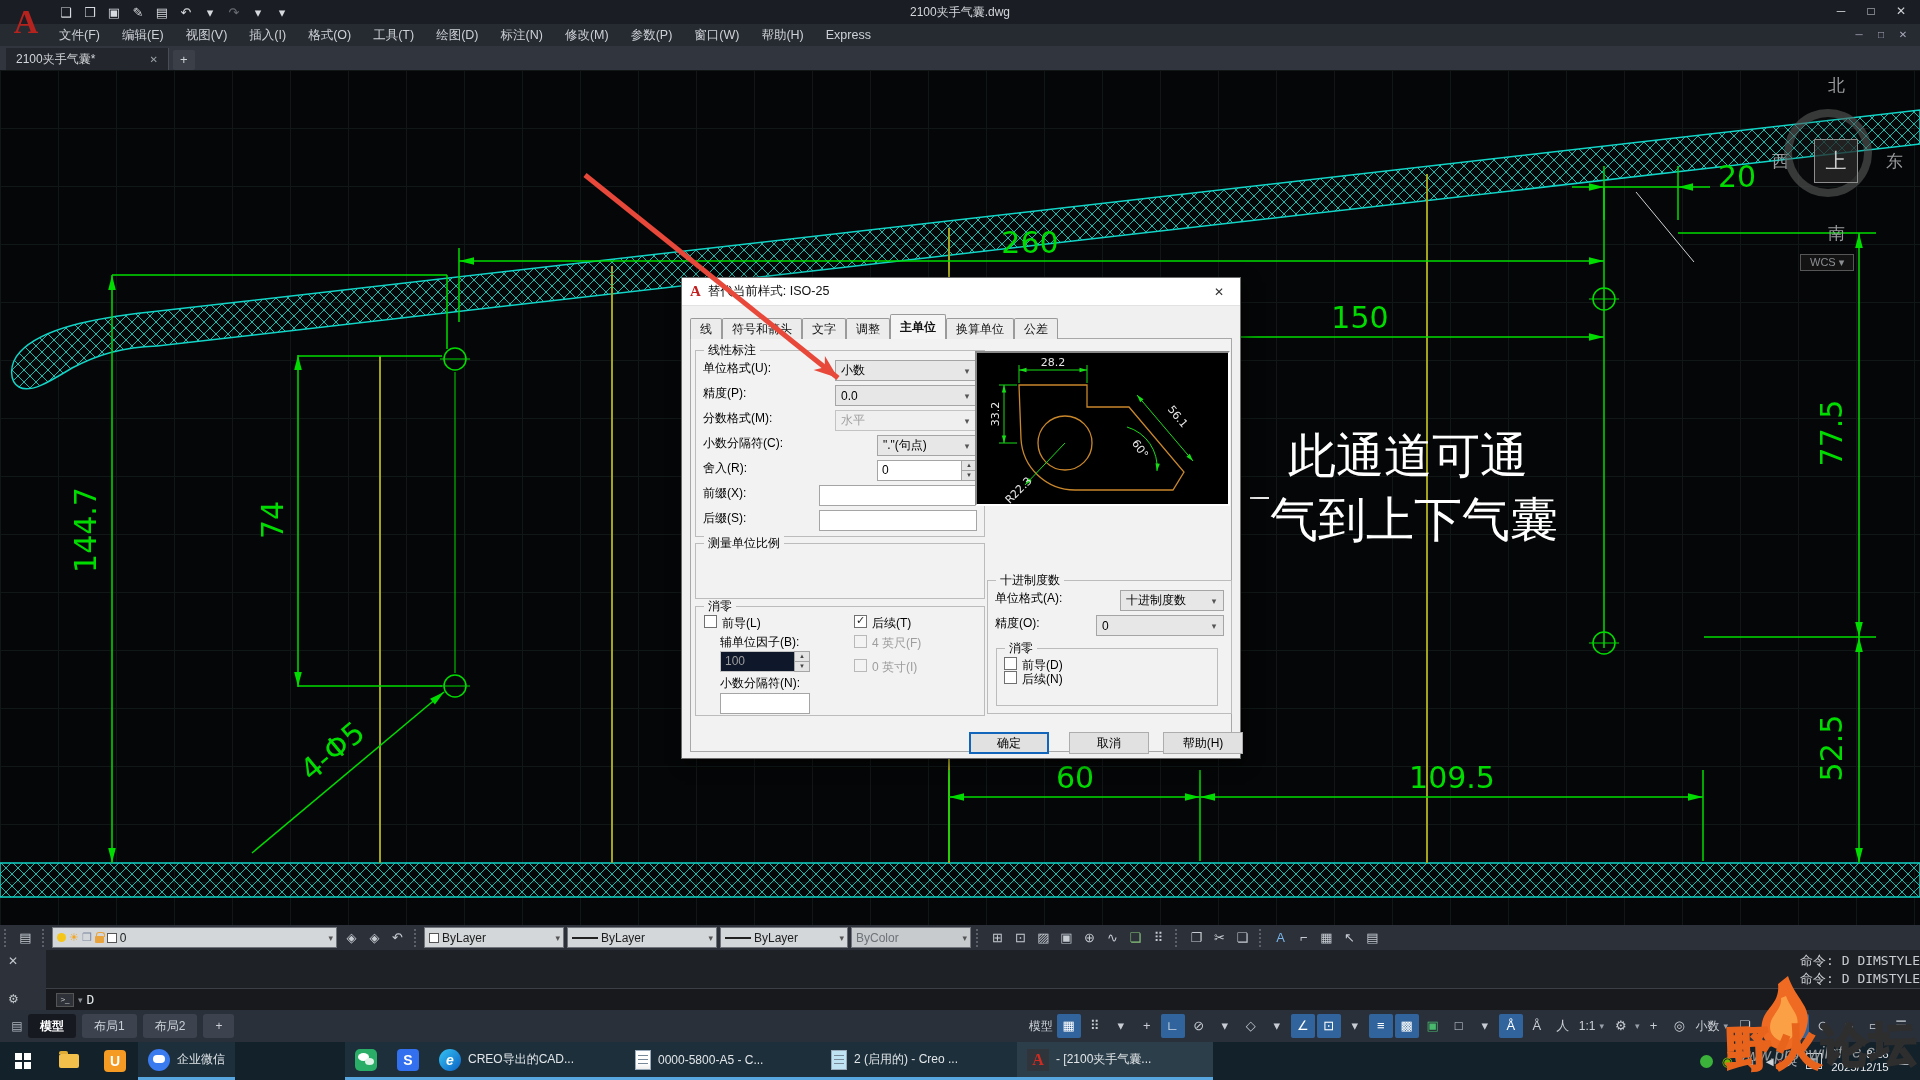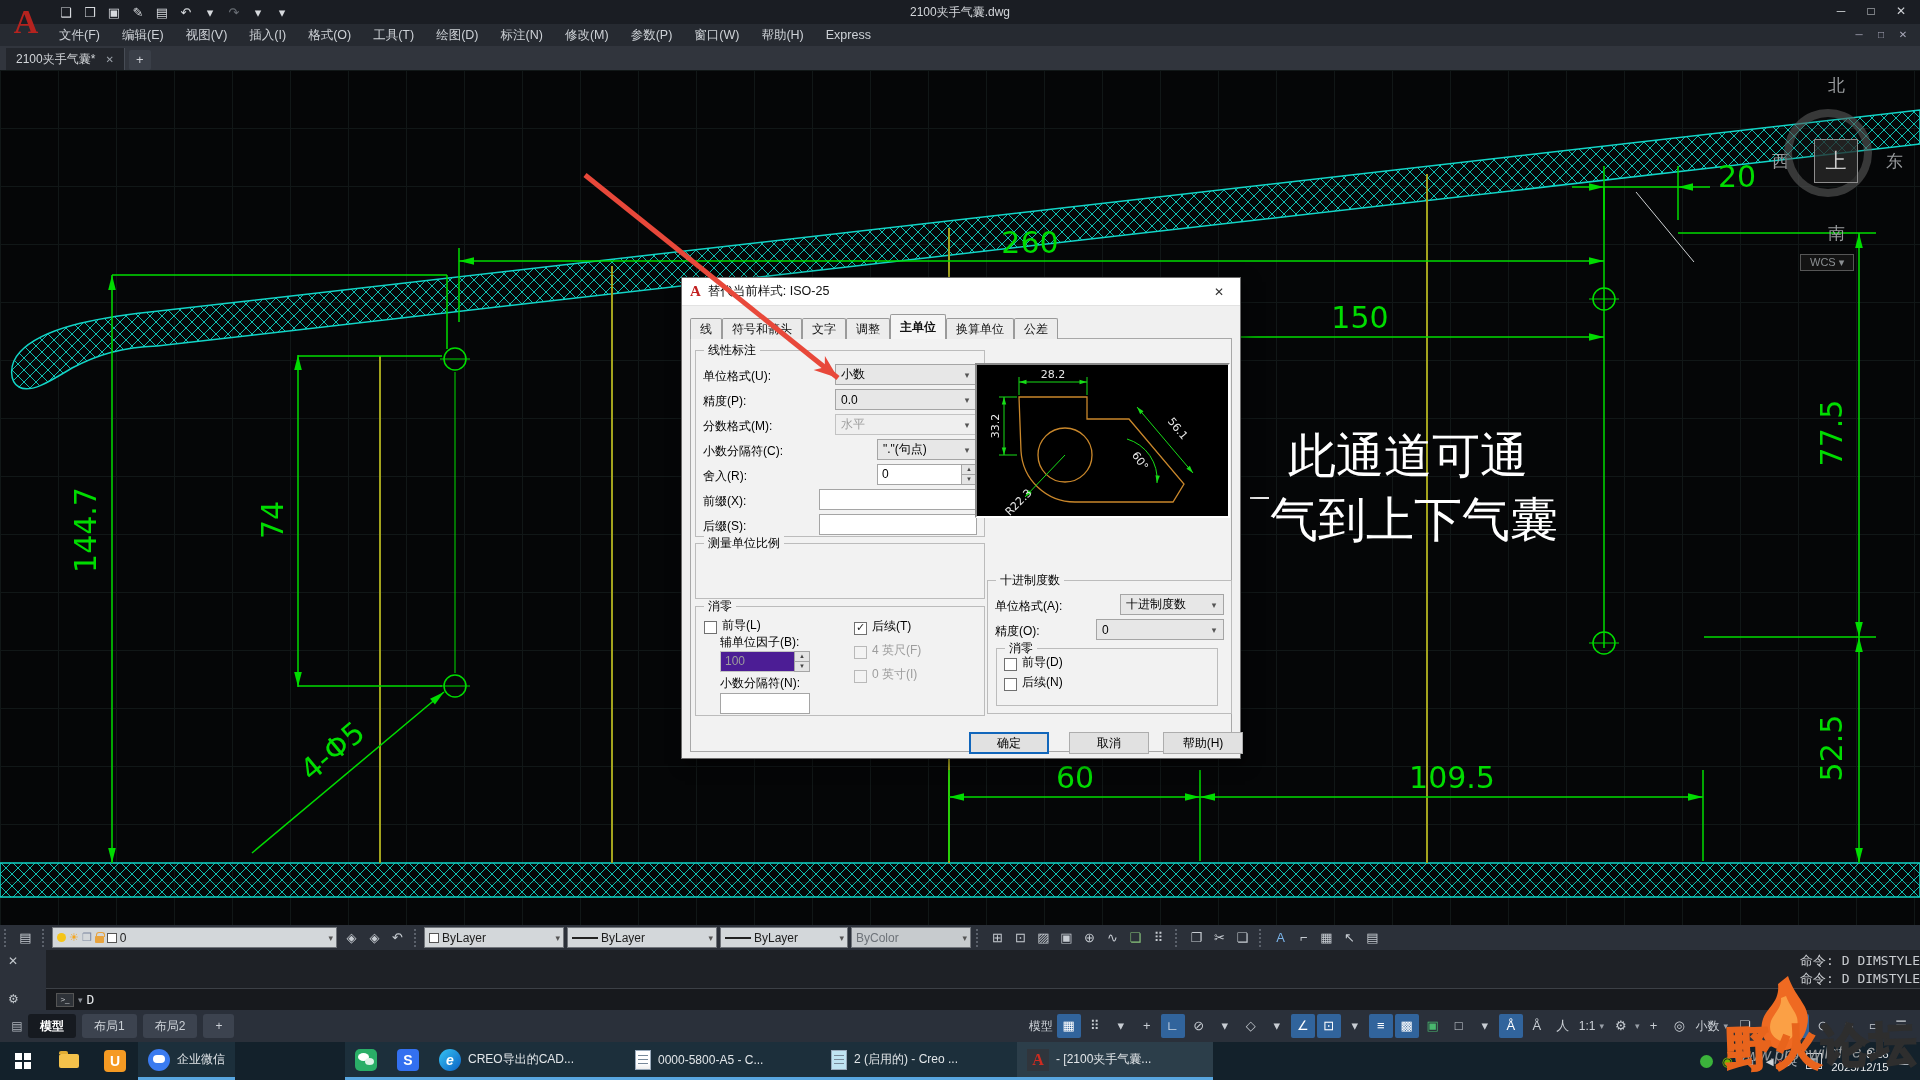--- a/index.html
+++ b/index.html
@@ -13,21 +13,21 @@
 .qat .qi{width:20px;text-align:center;color:#d6d9dd;font-size:13px;cursor:default;}
 .qat .qi.disabled{color:#6a6f76;}
 #titlebar .wtitle{position:absolute;left:50%;transform:translateX(-50%);color:#d4d7db;}
 .wctrls{position:absolute;right:4px;top:0;display:flex;}
 .wctrls span{width:30px;height:22px;text-align:center;line-height:22px;color:#cfd2d6;font-size:12px;}
 #menubar{position:absolute;left:0;top:24px;width:1920px;height:22px;background:#262a31;display:flex;align-items:center;padding-left:48px;z-index:5;}
 #menubar .mi{padding:0 11px;color:#ced2d7;font-size:12.5px;line-height:22px;}
 .wctrls2{position:absolute;right:6px;top:27px;display:flex;z-index:7;}
 .wctrls2 span{width:22px;height:16px;text-align:center;line-height:16px;color:#aab;font-size:10px;}
 #filetabs{position:absolute;left:0;top:46px;width:1920px;height:24px;background:#31353d;display:flex;align-items:flex-end;z-index:5;}
-.ftab{height:22px;background:#23262c;border-right:1px solid #474c55;color:#d2d5d9;font-size:12px;display:flex;align-items:center;padding:0 10px;margin-left:6px;}
+.ftab{height:22px;background:#23262c;border-right:1px solid #474c55;color:#d2d5d9;font-size:12px;display:flex;align-items:center;padding:0 10px;margin-left:6px;gap:44px;}
 .ftab .fx{margin-left:10px;color:#9aa0a8;font-size:10px;}
 .fplus{width:22px;height:20px;margin-left:4px;background:#3a3f48;color:#cdd1d6;text-align:center;line-height:20px;font-size:13px;border-radius:2px;}
 
 
 #canvas{position:absolute;left:0;top:70px;width:1920px;height:855px;background-color:#050607;
 background-image:linear-gradient(#111717 1px,transparent 1px),linear-gradient(90deg,#111717 1px,transparent 1px);
 background-size:58px 58px;overflow:hidden;z-index:1;}
 #cadsvg{position:absolute;left:0;top:0;}
 
 
@@ -45,39 +45,39 @@
 .dlg-tb{height:28px;background:#fff;display:flex;align-items:center;padding:0 8px;border-bottom:1px solid #e2e2e2;}
 .dlg-logo{color:#c21f1f;font-weight:bold;font-size:15px;margin-right:7px;font-family:"Liberation Serif",serif;}
 .dlg-title{flex:1;font-size:12.5px;color:#111;}
 .dlg-x{width:26px;text-align:center;color:#333;font-size:12px;}
 .tabs{position:absolute;left:8px;top:36px;display:flex;align-items:flex-end;height:25px;z-index:3;}
 .tab{border:1px solid #9a9a9a;border-bottom:none;background:#ececec;padding:0 9px;height:21px;line-height:20px;border-radius:2px 2px 0 0;color:#111;}
 .tab.active{background:#f5f5f5;height:25px;line-height:24px;font-weight:bold;}
 .page{position:absolute;left:8px;right:8px;top:60px;bottom:6px;border:1px solid #a8a8a8;background:#f2f2f2;}
 .grp{position:absolute;border:1px solid #bcbcbc;}
 .grp .gt{position:absolute;top:-8px;left:8px;background:#f2f2f2;padding:0 4px;line-height:14px;}
-.drow{display:flex;align-items:flex-end;height:25px;padding:0 7px;}
+.drow{display:flex;align-items:flex-start;height:25px;padding:0 7px;}
 .drow .lbl{flex:1;}
 .combo{height:21px;background:#e7e7e7;border:1px solid #a5a5a5;display:flex;align-items:center;padding:0 3px 0 5px;}
 .combo .cv{flex:1;white-space:nowrap;overflow:hidden;}
 .combo .chev,.spin .chev{color:#555;font-size:9px;width:12px;text-align:center;}
 .combo.dis{color:#9d9d9d;background:#efefef;border-color:#c3c3c3;}
 .w142{width:142px;}.w100{width:100px;}.w158{width:158px;}.w90{width:90px;}
 .tin{height:21px;background:#fff;border:1px solid #a5a5a5;padding:0 4px;line-height:19px;}
-.tin.dis{background:#4c1d95;color:#9d9d9d;border-color:#c3c3c3;}
+.tin.dis{background:#0f172a;color:#9d9d9d;border-color:#c3c3c3;}
 .spin{display:flex;height:21px;}
 .spin .tin{flex:1;border-right:none;}
 .spinb{width:16px;display:flex;flex-direction:column;border:1px solid #a5a5a5;}
 .spinb span{flex:1;font-size:6px;line-height:8px;text-align:center;background:#e4e4e4;color:#444;}
 .spinb span:first-child{border-bottom:1px solid #a5a5a5;}
 .cb{width:13px;height:13px;border:1px solid #707070;background:#fff;display:inline-block;margin-right:5px;position:relative;flex:none;}
 .cb.checked::after{content:"✓";position:absolute;left:1px;top:-2px;font-size:11px;color:#222;}
 .cb.dis{border-color:#b9b9b9;background:#f3f3f3;}
 .cbl.dis{color:#9d9d9d;}
-.preview{position:absolute;left:284px;top:24px;width:255px;height:155px;border-top:2px solid #8a8a8a;border-left:2px solid #8a8a8a;border-bottom:2px solid #fff;border-right:2px solid #fff;background:#000;}
+.preview{position:absolute;left:284px;top:12px;width:255px;height:155px;border-top:2px solid #8a8a8a;border-left:2px solid #8a8a8a;border-bottom:2px solid #fff;border-right:2px solid #fff;background:#000;}
 .btn{position:absolute;width:80px;height:22px;background:#e1e1e1;border:1px solid #adadad;text-align:center;line-height:20px;}
 .btn.def{border:2px solid #1166bb;line-height:18px;}
 
 
 #arrowsvg{position:absolute;left:0;top:0;z-index:40;pointer-events:none;}
 #wm{position:absolute;right:0;bottom:0;width:280px;height:92px;z-index:50;pointer-events:none;}
 #wm .wmtext{position:absolute;right:2px;bottom:2px;font-size:46px;font-weight:bold;font-family:"Liberation Serif",serif;letter-spacing:2px;transform:rotate(-2deg);}
 #wm .wm1{color:rgba(235,105,30,0.18);-webkit-text-stroke:2.5px #e8641c;}
 #wm .wm2{color:rgba(20,20,20,0.25);-webkit-text-stroke:2.5px #2e2e2e;}
 #wm .wmurl{position:absolute;right:36px;bottom:16px;font-style:italic;font-size:17px;color:rgba(175,175,175,.85);transform:rotate(-2deg);}

